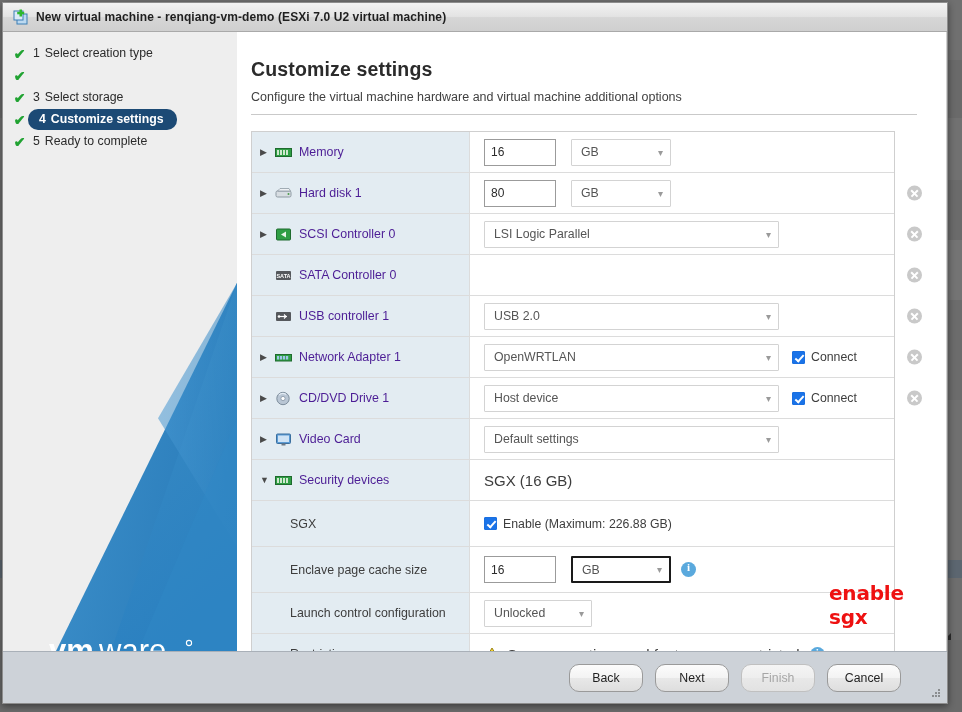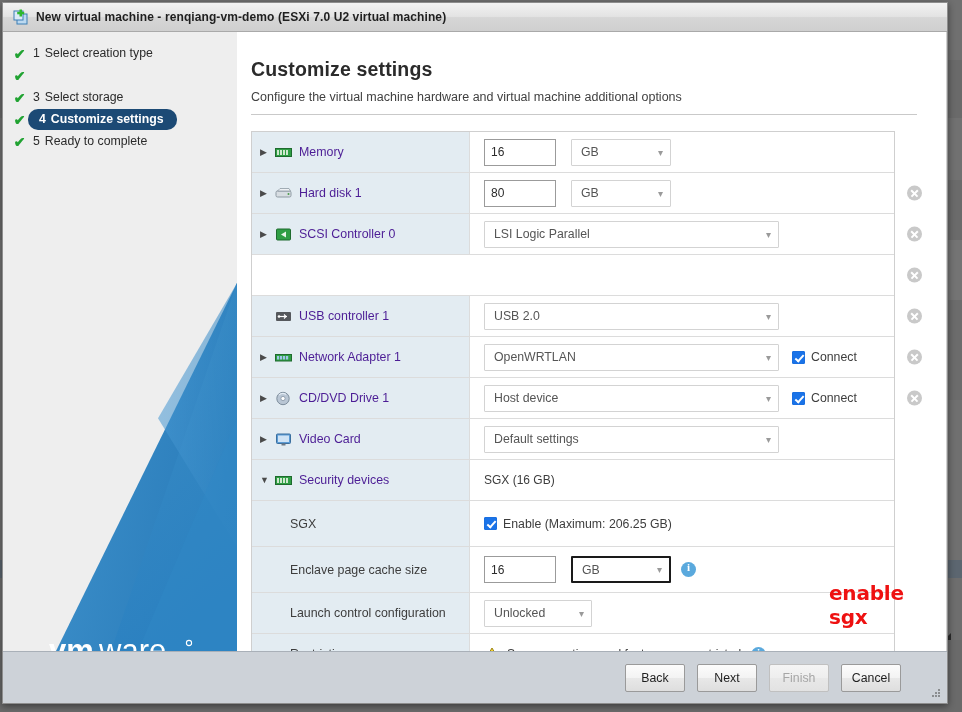--- a/index.html
+++ b/index.html
@@ -190,21 +190,21 @@
     flex: 0 0 15px; display: inline-block; cursor: pointer;
   }
   .info-i::after {
     content: "i"; position: absolute; left: 0; right: 0; top: -1px;
     text-align: center; color: #ffffff; font-size: 11px;
     font-weight: bold; font-family: "Liberation Serif", serif;
   }
   .warn-tri {
     width: 16px; height: 14px; flex: 0 0 16px; position: relative; margin-right: 7px;
   }
-  .plain-val { font-size: 12px; color: #3d3d3d; }
+  .plain-val { font-size: 15px; color: #3d3d3d; }
 
   #annotation {
     position: absolute; left: 578px; top: 450px; z-index: 20;
     color: #ee1111; font-size: 20px; font-weight: bold;
     font-family: "DejaVu Sans", sans-serif; letter-spacing: -.2px;
     user-select: none; pointer-events: none;
   }
   #content-rule-right {
     position: absolute; right: 0; top: 0; width: 1px; height: 100%;
     background: #d0d0d0;
@@ -212,23 +212,23 @@
 
   
   #footer {
     height: 52px; flex: 0 0 52px;
     background: #cdd2d8;
     border-top: 1px solid #a9b0b8;
     display: flex; align-items: center; justify-content: flex-end;
     padding-right: 46px; gap: 12px; position: relative;
   }
   .btn {
-    width: 60px; height: 28px;
+    width: 74px; height: 28px;
     background: linear-gradient(to bottom, #fcfcfc 0%, #f3f3f3 50%, #e8e8e8 51%, #dedede 100%);
-    border: 1px solid #9a9a9a; border-radius: 2px;
+    border: 1px solid #9a9a9a; border-radius: 10px;
     font-family: "Liberation Sans", sans-serif; font-size: 12.3px;
     color: #1f1f1f; cursor: pointer; padding: 0;
   }
   .btn.disabled { color: #a6a6a6; border-color: #c0c0c0;
     background: linear-gradient(to bottom, #f4f4f4 0%, #eeeeee 50%, #e8e8e8 51%, #e2e2e2 100%); }
   #grip { position: absolute; right: 5px; bottom: 4px; width: 12px; height: 12px; opacity: .55; }
   #grip i { position: absolute; width: 2px; height: 2px; background: #555; display: block; }
 </style>
 </head>
 <body>
@@ -389,20 +389,30 @@
             <div class="cell-value">
               <span class="sel wide">
                 <span>LSI Logic Parallel</span>
                 <span class="chev">▾</span>
               </span>
               <span class="remove-x"></span>
             </div>
           </div>
 
           <div class="hrow rh-41">
+            <div class="cell-label">
+              <span class="twisty spacer">▶</span>
+              <span class="dev-icon">
+                <svg width="17" height="15" viewBox="0 0 17 15">
+                  <rect x="1" y="3" width="15" height="9" rx="1" fill="#55585c"></rect>
+                  <text x="8.5" y="10" text-anchor="middle" font-family="Liberation Sans, sans-serif" font-size="5.5" font-weight="bold" fill="#ffffff">SATA</text>
+                </svg>
+              </span>
+              <span class="dev-label">SATA Controller 0</span>
+            </div>
             <div class="cell-value">
               <span class="remove-x"></span>
             </div>
           </div>
 
           <div class="hrow rh-41">
             <div class="cell-label">
               <span class="twisty spacer">▶</span>
               <span class="dev-icon">
                 <svg width="17" height="15" viewBox="0 0 17 15">
@@ -509,21 +519,21 @@
               <span class="plain-val">SGX (16 GB)</span>
             </div>
           </div>
 
           <div class="hrow rh-46">
             <div class="cell-label">
               <span class="sub-label">SGX</span>
             </div>
             <div class="cell-value">
               <span class="cbx"></span>
-              <span class="cbx-text">Enable (Maximum: 206.25 GB)</span>
+              <span class="cbx-text">Enable (Maximum: 226.88 GB)</span>
             </div>
           </div>
 
           <div class="hrow rh-46">
             <div class="cell-label">
               <span class="sub-label">Enclave page cache size</span>
             </div>
             <div class="cell-value">
               <input class="num" type="text" value="16" style="">
               <span class="sel unit focused">

